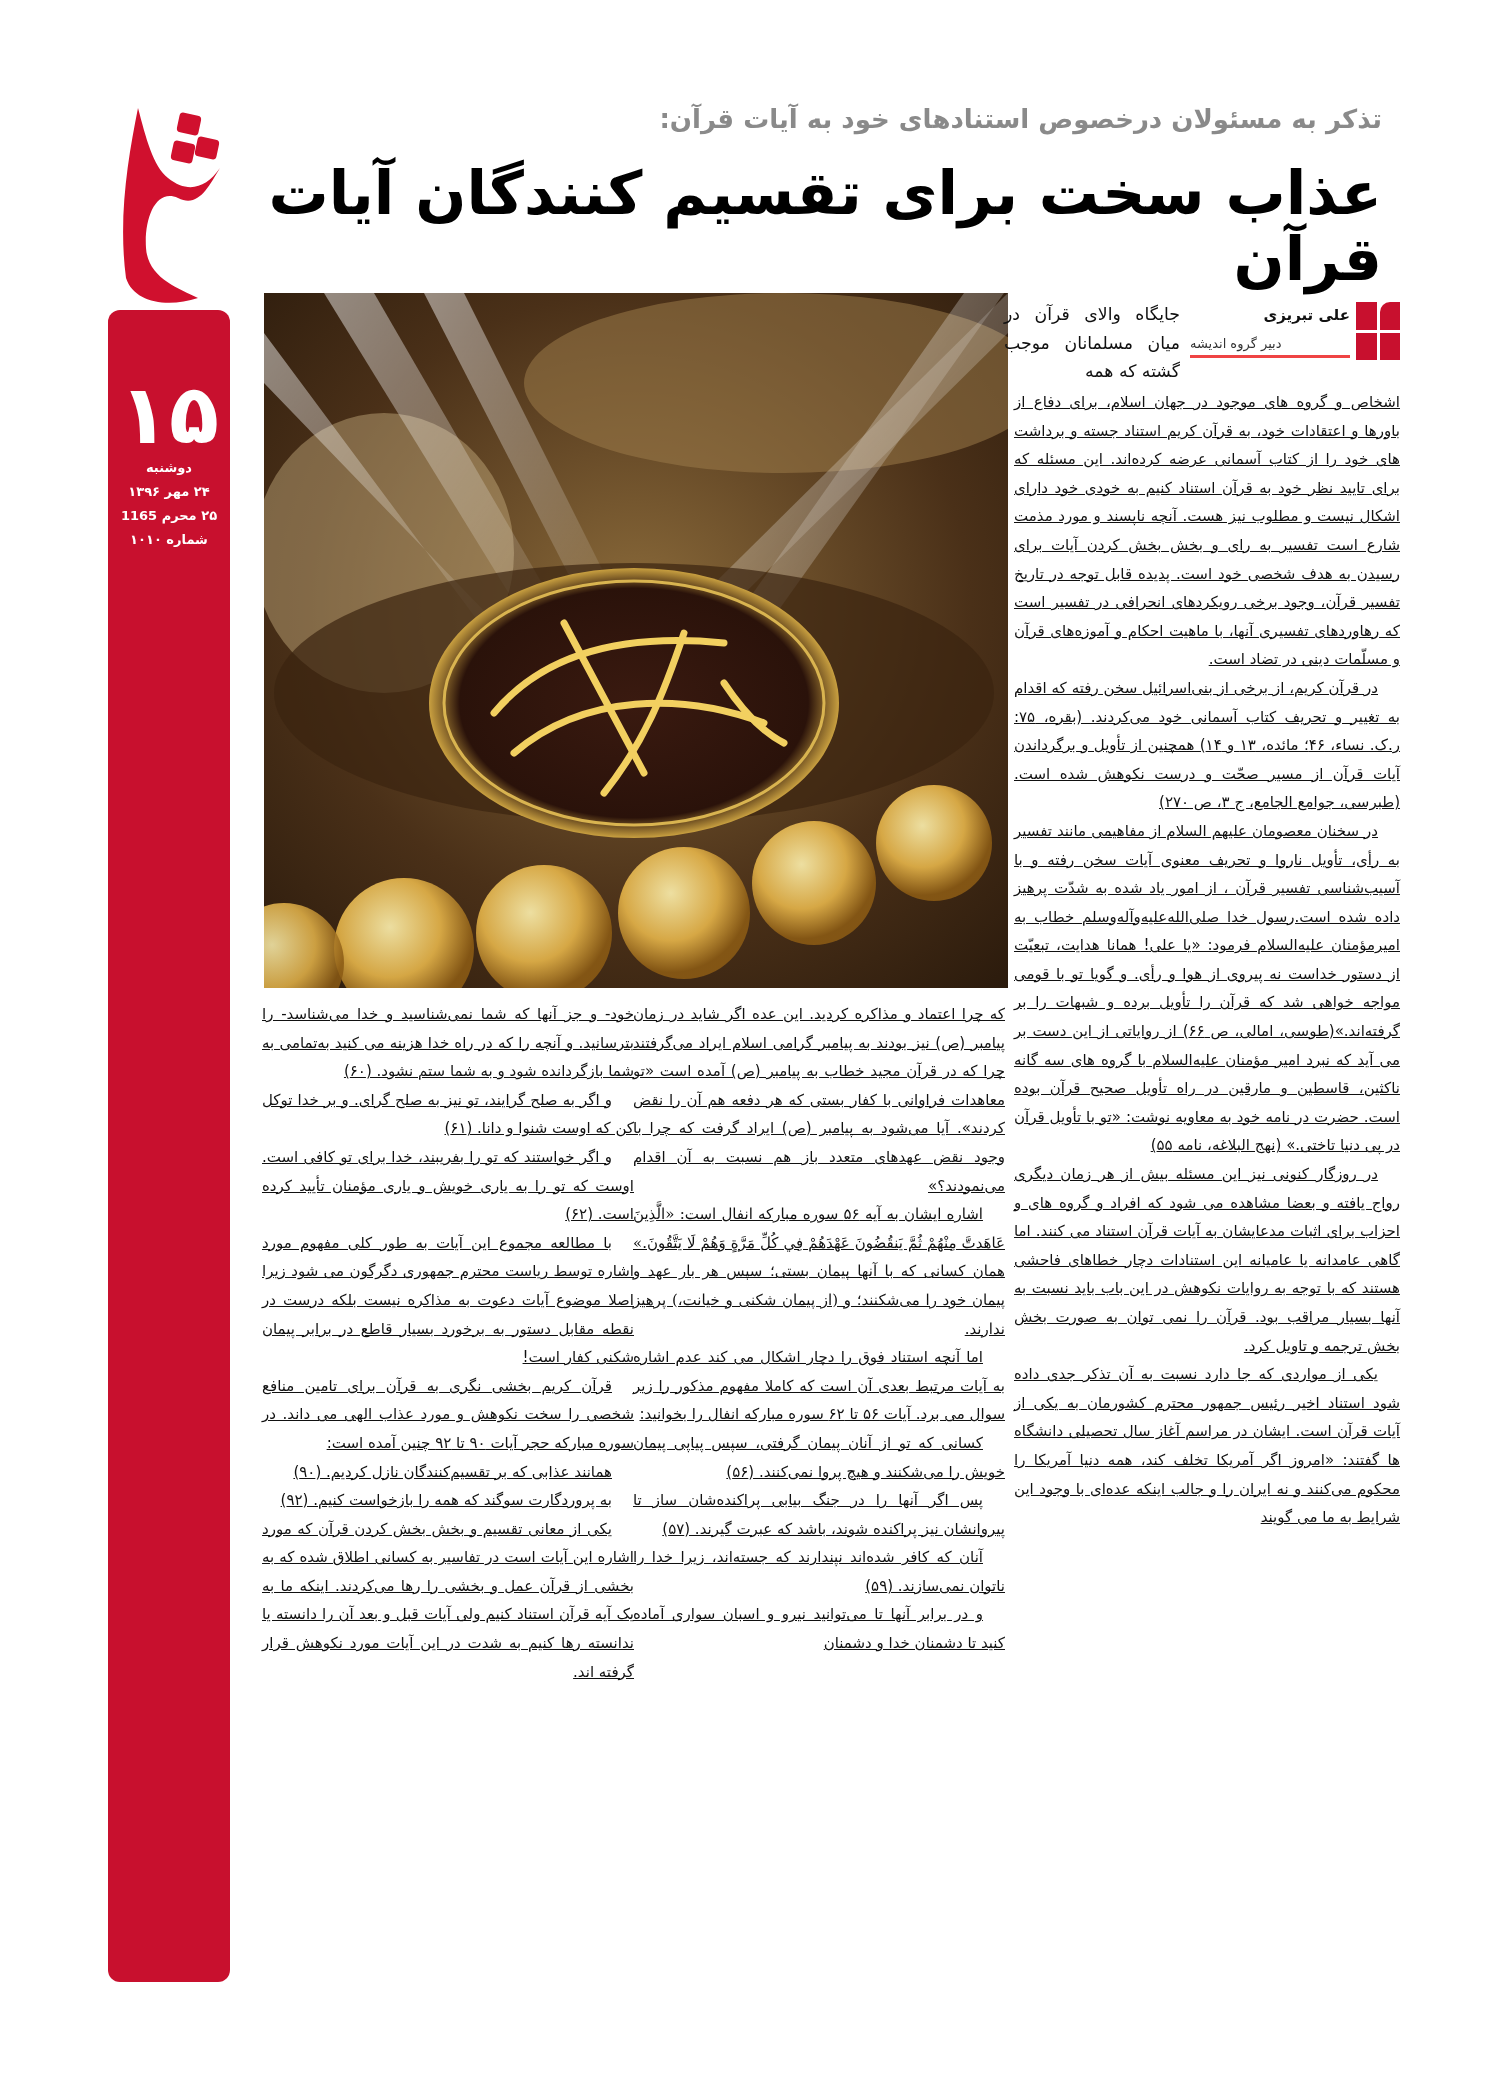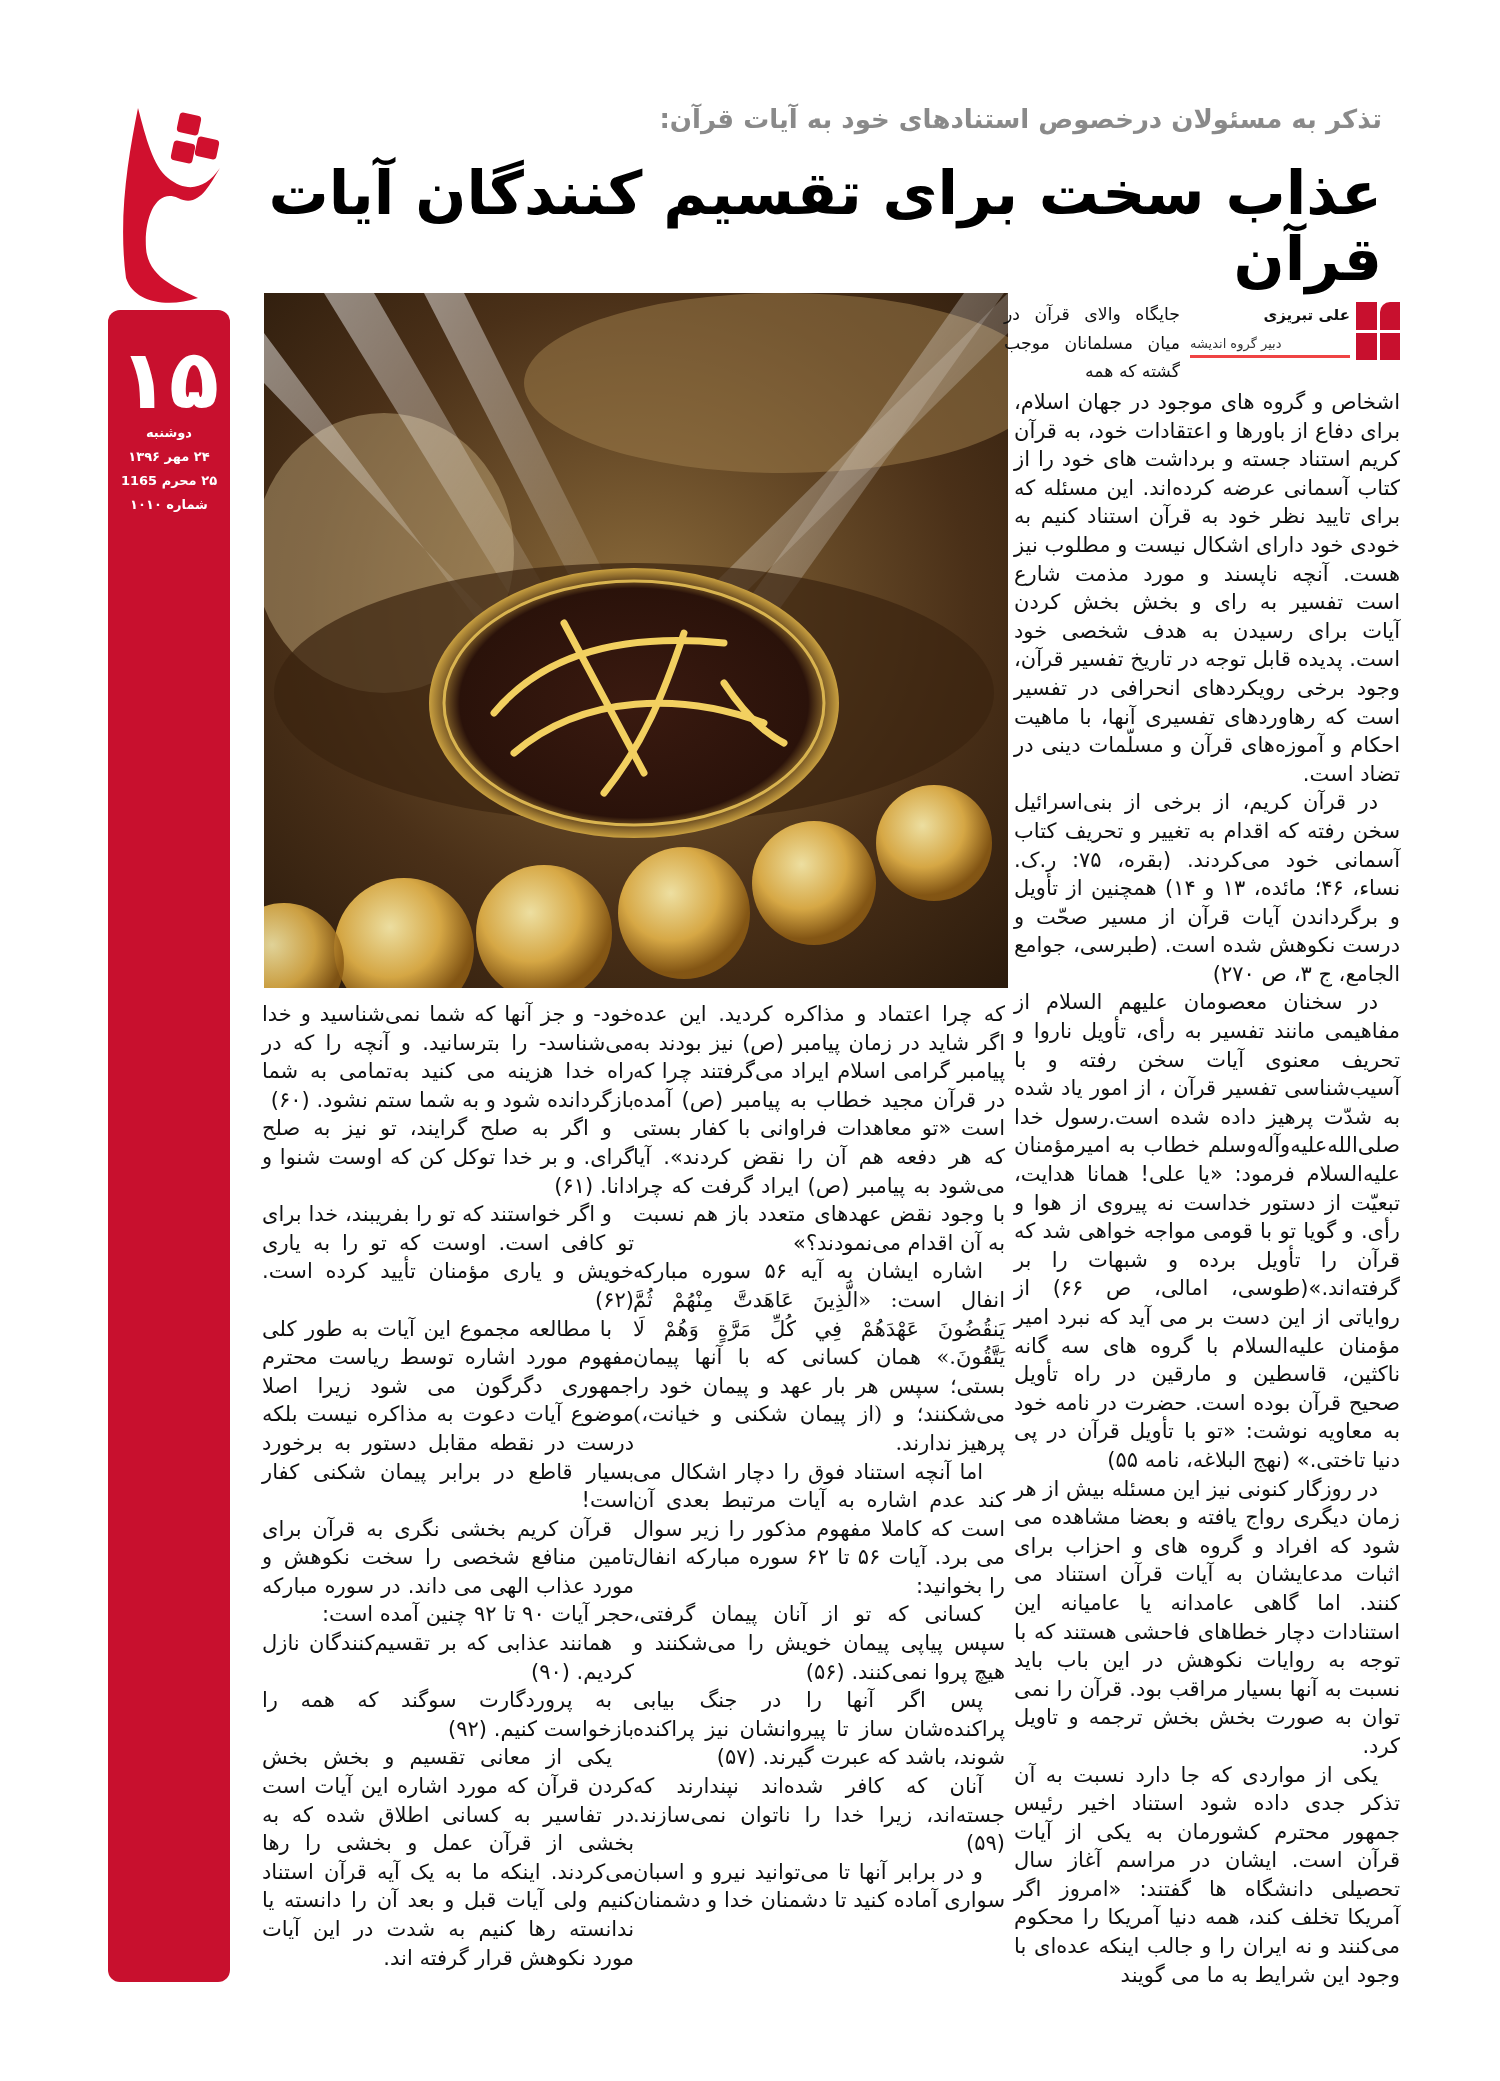--- a/index.html
+++ b/index.html
@@ -8,21 +8,21 @@
 
     .logo {
       position: absolute; left: 108px; top: 98px; width: 118px; height: 210px;
     }
     .sidebar {
       position: absolute; left: 108px; top: 310px; width: 122px; height: 1672px;
       background: #c8102e; border-radius: 12px; color: #fff; text-align: center;
     }
     .sidebar .page-num {
       font-family: "DejaVu Sans", sans-serif; font-weight: bold;
-      font-size: 82px; line-height: 1; margin-top: 29px; letter-spacing: -2px;
+      font-size: 82px; line-height: 1; margin-top: 64px; letter-spacing: -2px;
     }
     .sidebar .meta { font-size: 13px; font-weight: bold; line-height: 24px; }
 
     .kicker {
       position: absolute; right: 118px; top: 104px; width: 1100px;
       text-align: right; color: #8a8a8a; font-weight: bold; font-size: 26px;
       font-family: "DejaVu Sans", sans-serif;
     }
     .headline {
       position: absolute; right: 118px; top: 160px; width: 1140px;
@@ -47,22 +47,22 @@
     .byline .icon-grid span:first-child { border-top-left-radius: 10px; }
     .byline .name {
       position: absolute; right: 50px; top: 4px; font-size: 15px; font-weight: bold; color: #111;
     }
     .byline .role {
       position: absolute; right: 50px; top: 34px; font-size: 13px; color: #333;
       width: 160px; text-align: left; padding-bottom: 4px; border-bottom: 3px solid #ef4444;
     }
 
     .col {
-      position: absolute; font-size: 21px; line-height: 28.6px; text-align: justify;
-      text-align-last: right; color: #111;
+      position: absolute; font-size: 15px; line-height: 28.6px; text-align: justify;
+      text-align-last: right; color: #111; text-decoration: underline;
     }
     .col p { text-indent: 0; }
     .col p.ind { text-indent: 22px; }
     .col-right { right: 100px; top: 388px; width: 386px; }
     .col-right-intro {
       position: absolute; right: 320px; top: 300px; width: 176px; font-size: 17.3px;
       line-height: 28.6px; text-align: justify; text-align-last: right;
     }
     .col-mid { left: 633px; top: 1000px; width: 372px; }
     .col-left { left: 262px; top: 1000px; width: 372px; }

